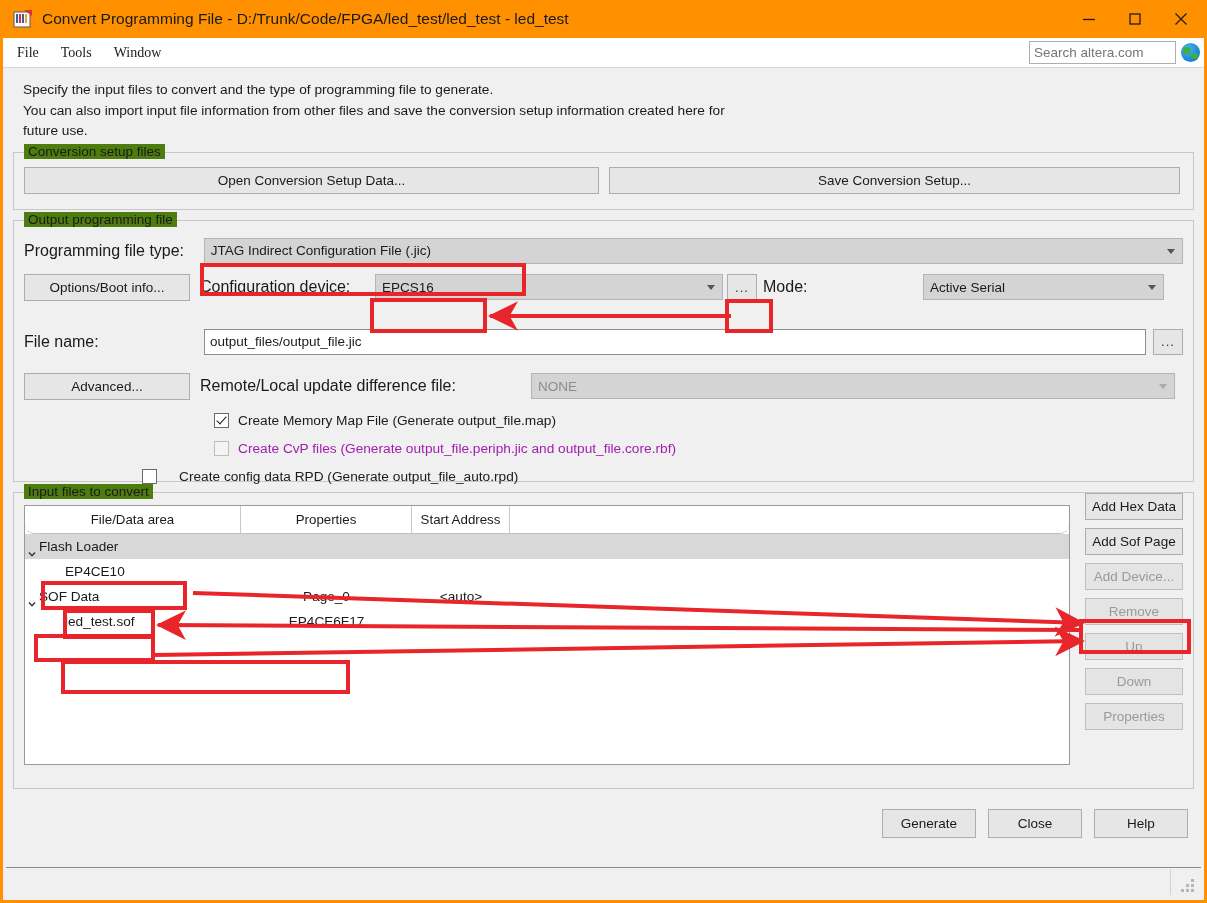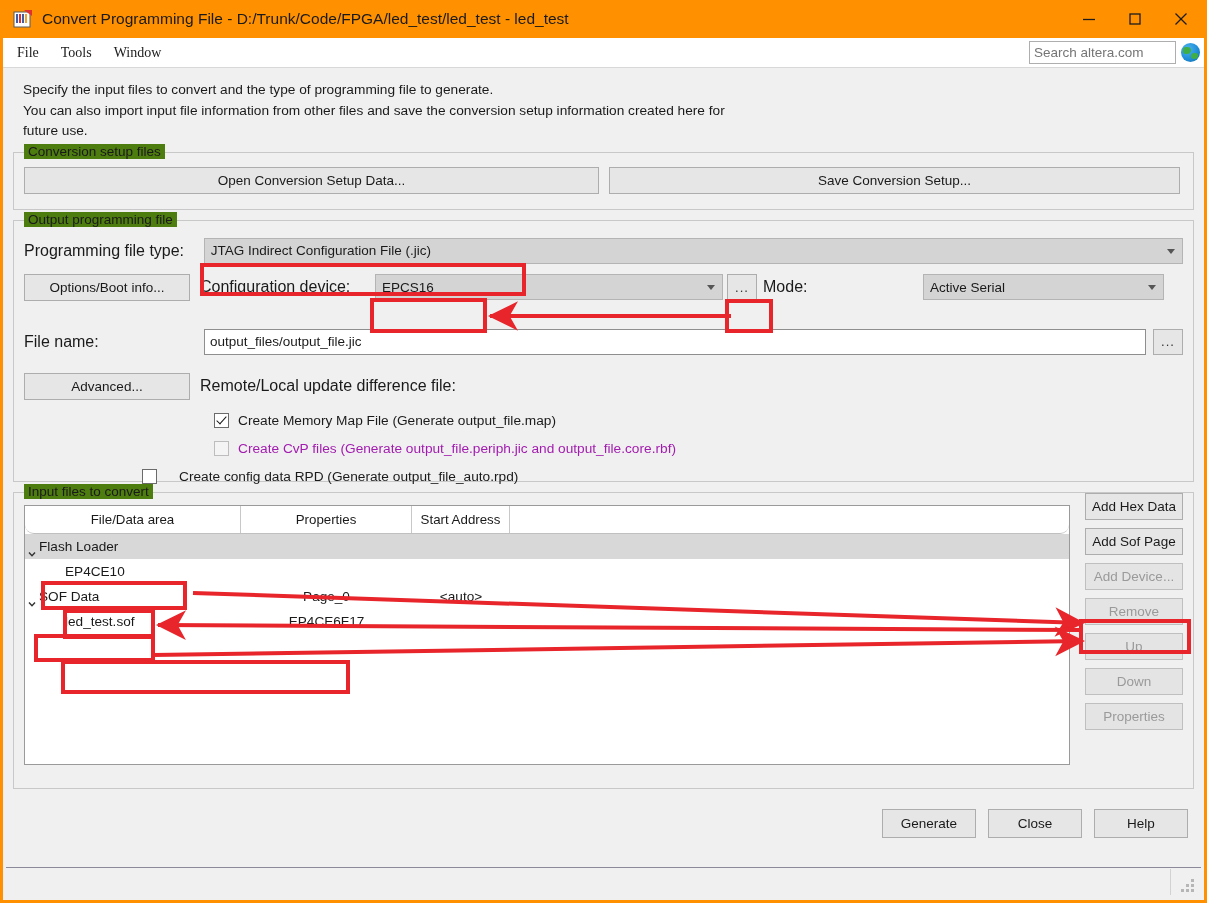--- a/index.html
+++ b/index.html
@@ -333,20 +333,24 @@
 
       <div class="row" style="margin-top:28px;">
         <div class="lbl" style="width:180px;">File name:</div>
         <div class="textfield" style="width:942px;">output_files/output_file.jic</div>
         <div class="dotbtn" style="margin-left:7px;">...</div>
       </div>
 
       <div class="row" style="margin-top:18px;">
         <div class="btn" style="width:166px;">Advanced...</div>
         <div class="lbl" style="width:331px; margin-left:10px;">Remote/Local update difference file:</div>
+        <div class="combo dim" style="width:644px;">
+          <span>NONE</span>
+          <span class="caret"></span>
+        </div>
       </div>
 
       <div class="cbrow" style="margin-left:190px;">
         <span class="cbox checked"></span>
         <span class="cbtext">Create Memory Map File (Generate output_file.map)</span>
       </div>
       <div class="cbrow" style="margin-left:190px;">
         <span class="cbox dis"></span>
         <span class="cbtext dis">Create CvP files (Generate output_file.periph.jic and output_file.core.rbf)</span>
       </div>

